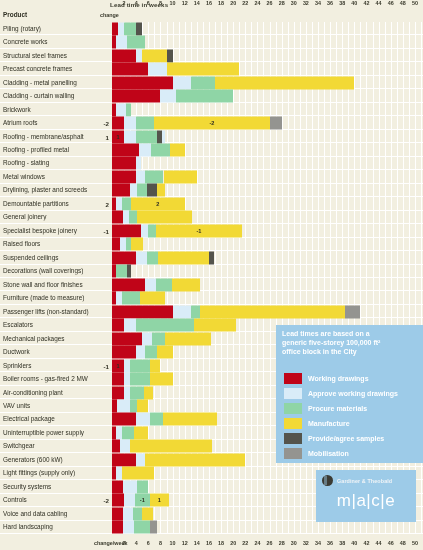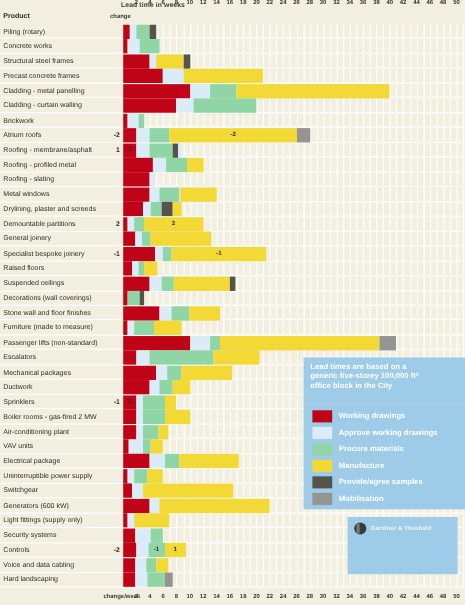--- a/index.html
+++ b/index.html
@@ -691,15 +691,16 @@
         <div class="swatch" style="background: rgb(148, 148, 144);"></div>
         <div class="leg-label">Mobilisation</div>
       </div>
     </div>
 
   <div id="logo">
     <div id="logo-top">
       <div id="logo-dot"></div>
       <div id="logo-name">Gardiner &amp; Theobald</div>
     </div>
+    <div id="logo-mace">m|a|c|e</div>
   </div>
 
 </div>
 
 </body></html>

